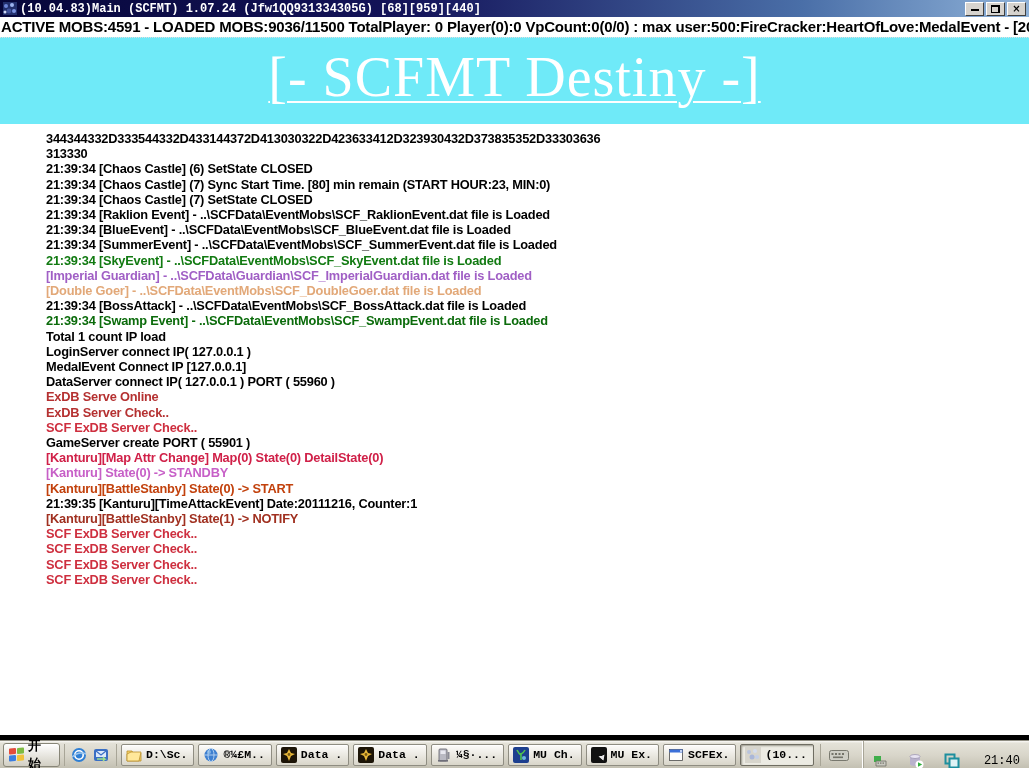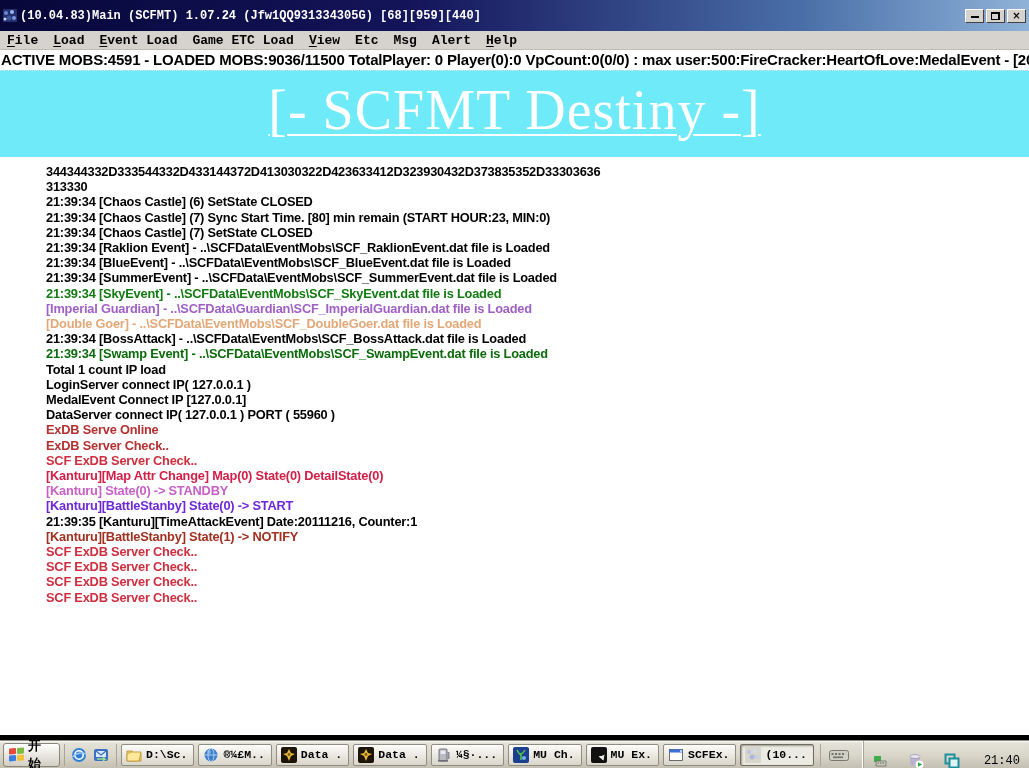--- a/index.html
+++ b/index.html
@@ -3,21 +3,21 @@
 <meta charset="utf-8">
 <style>
   * { margin:0; padding:0; box-sizing:border-box; }
   html,body { width:1029px; height:768px; overflow:hidden; background:#000; }
   body { font-family:"Liberation Sans", sans-serif; position:relative; }
 
   
   .window { position:absolute; top:0; left:0; width:1029px; height:735px; background:#fff; }
 
   .titlebar {
-    height:31px; display:flex; align-items:center; padding:0 2px;
+    height:17px; display:flex; align-items:center; padding:0 2px;
     background:linear-gradient(90deg,#07073a 0%, #14145a 40%, #4a6fa8 78%, #8fb2d8 100%);
   }
   .app-icon-16 { width:14px; height:13px; margin:0 3px 0 1px; flex:0 0 auto; }
   .titlebar .title {
     color:#fff; font-family:"Liberation Mono", monospace; font-weight:bold;
     font-size:12px; letter-spacing:0px; white-space:nowrap; overflow:hidden; flex:1;
   }
   .win-buttons { display:flex; gap:2px; margin-right:1px; }
   .win-btn {
     width:19px; height:14px; background:#d6d3ce; border:1px solid;
@@ -115,31 +115,20 @@
         </div>
       <div class="win-btn">
           <span class="glyph-restore"></span>
         </div>
       <div class="win-btn">
           <span>×</span>
         </div>
     </div>
   </div>
 
-  <div class="menubar" id="menubar">
-      <span class="menu-item"><u>F</u>ile</span>
-      <span class="menu-item"><u>L</u>oad</span>
-      <span class="menu-item"><u>E</u>vent Load</span>
-      <span class="menu-item">Game ETC Load</span>
-      <span class="menu-item"><u>V</u>iew</span>
-      <span class="menu-item">Etc</span>
-      <span class="menu-item">Msg</span>
-      <span class="menu-item">Alert</span>
-      <span class="menu-item"><u>H</u>elp</span>
-    </div>
 
   <div class="statusline">ACTIVE MOBS:4591 - LOADED MOBS:9036/11500  TotalPlayer: 0  Player(0):0 VpCount:0(0/0) : max user:500:FireCracker:HeartOfLove:MedalEvent - [2010.06.11]</div>
 
   <div class="banner" id="banner" style="background: rgb(111, 234, 248);">
     <span class="banner-text" style="color: rgb(255, 255, 255);">[- SCFMT Destiny -]</span>
   </div>
 
   <div class="log" id="log">
       <div class="log-line" style="color: rgb(0, 0, 0);">344344332D333544332D433144372D413030322D423633412D323930432D373835352D33303636</div>
       <div class="log-line" style="color: rgb(0, 0, 0);">313330</div>
@@ -154,23 +143,24 @@
       <div class="log-line" style="color: rgb(226, 168, 120);">[Double Goer] - ..\SCFData\EventMobs\SCF_DoubleGoer.dat file is Loaded</div>
       <div class="log-line" style="color: rgb(0, 0, 0);">21:39:34 [BossAttack] - ..\SCFData\EventMobs\SCF_BossAttack.dat file is Loaded</div>
       <div class="log-line" style="color: rgb(11, 107, 11);">21:39:34 [Swamp Event] - ..\SCFData\EventMobs\SCF_SwampEvent.dat file is Loaded</div>
       <div class="log-line" style="color: rgb(0, 0, 0);">Total 1 count IP load</div>
       <div class="log-line" style="color: rgb(0, 0, 0);">LoginServer connect IP( 127.0.0.1 )</div>
       <div class="log-line" style="color: rgb(0, 0, 0);">MedalEvent Connect IP [127.0.0.1]</div>
       <div class="log-line" style="color: rgb(0, 0, 0);">DataServer connect IP( 127.0.0.1 ) PORT ( 55960 )</div>
       <div class="log-line" style="color: rgb(181, 49, 49);">ExDB Serve Online</div>
       <div class="log-line" style="color: rgb(181, 49, 49);">ExDB Server Check..</div>
       <div class="log-line" style="color: rgb(206, 47, 63);">SCF ExDB Server Check..</div>
+      <div class="log-line" style="color: rgb(0, 0, 0);">GameServer create PORT ( 55901 )</div>
       <div class="log-line" style="color: rgb(208, 32, 72);">[Kanturu][Map Attr Change] Map(0) State(0) DetailState(0)</div>
       <div class="log-line" style="color: rgb(199, 95, 199);">[Kanturu] State(0) -&gt; STANDBY</div>
-      <div class="log-line" style="color: #6d28d9;">[Kanturu][BattleStanby] State(0) -&gt; START</div>
+      <div class="log-line" style="color: #c2410c;">[Kanturu][BattleStanby] State(0) -&gt; START</div>
       <div class="log-line" style="color: rgb(0, 0, 0);">21:39:35 [Kanturu][TimeAttackEvent] Date:20111216, Counter:1</div>
       <div class="log-line" style="color: rgb(160, 48, 32);">[Kanturu][BattleStanby] State(1) -&gt; NOTIFY</div>
       <div class="log-line" style="color: rgb(206, 47, 63);">SCF ExDB Server Check..</div>
       <div class="log-line" style="color: rgb(206, 47, 63);">SCF ExDB Server Check..</div>
       <div class="log-line" style="color: rgb(206, 47, 63);">SCF ExDB Server Check..</div>
       <div class="log-line" style="color: rgb(206, 47, 63);">SCF ExDB Server Check..</div>
     </div>
 
 </div>
 

